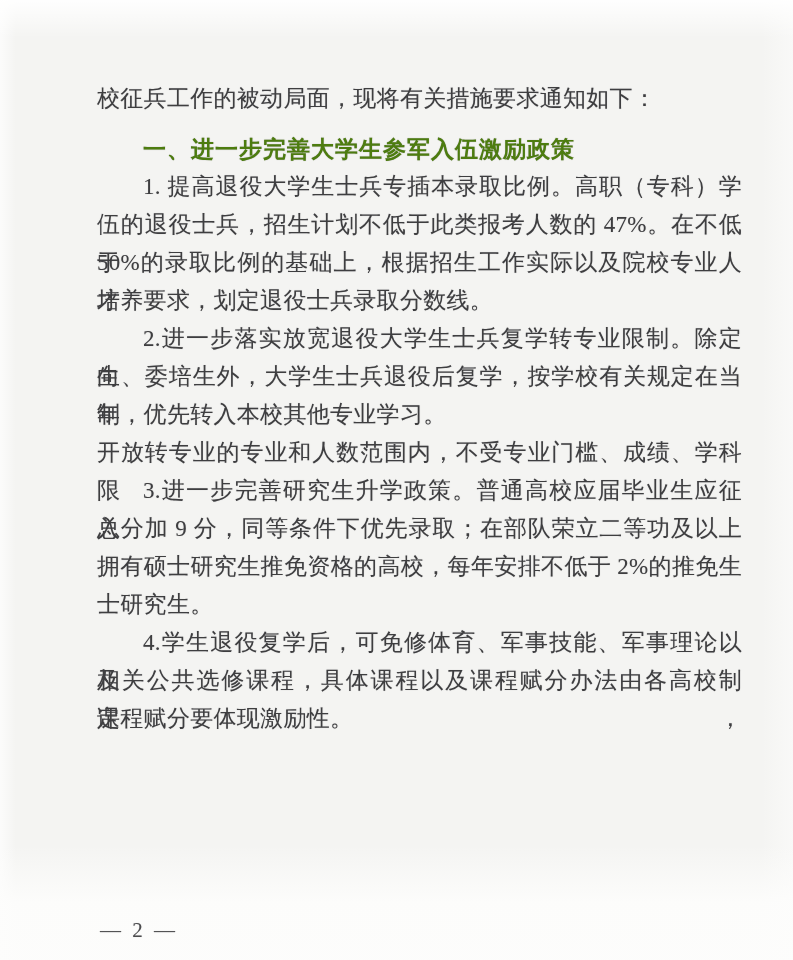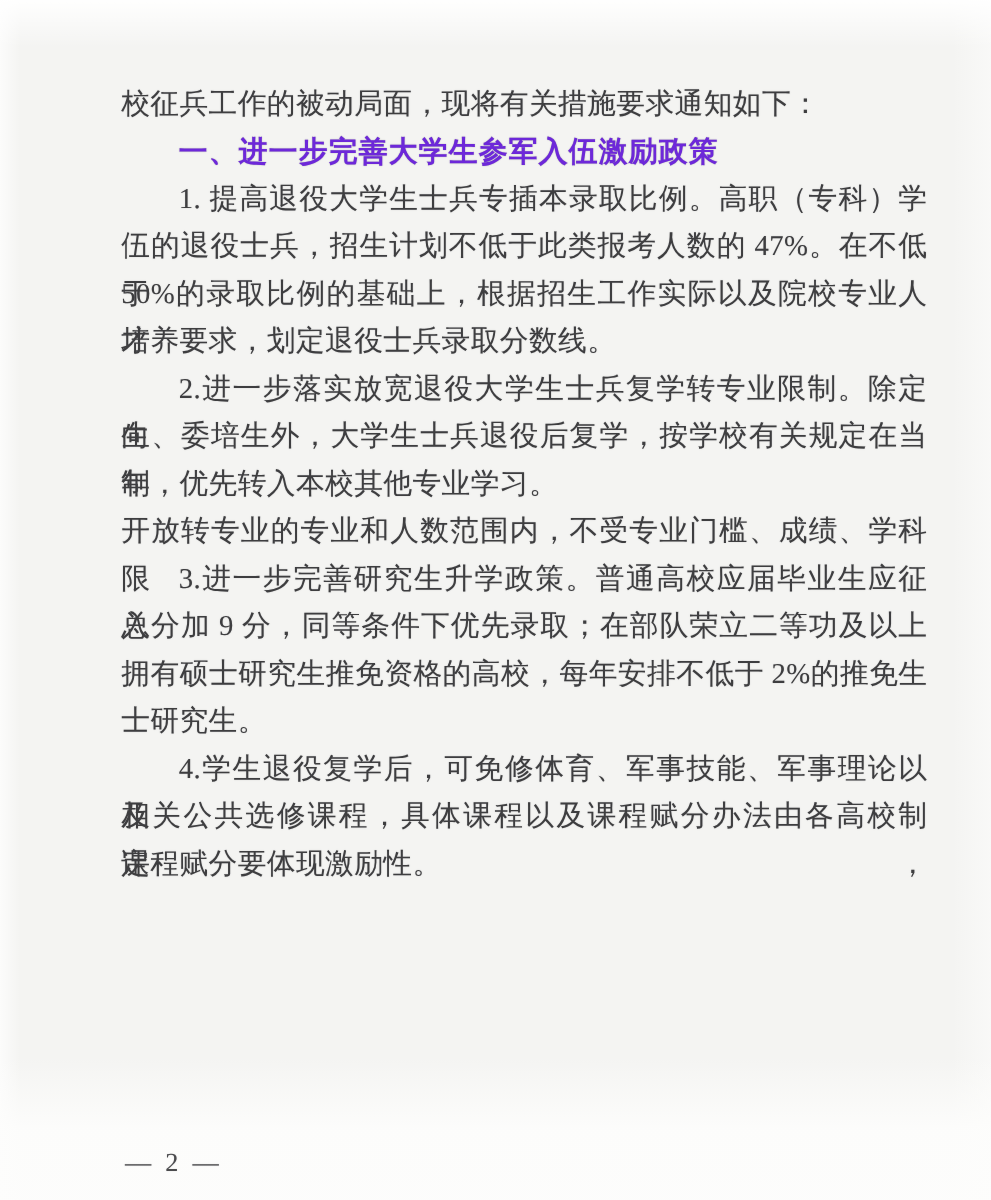--- a/index.html
+++ b/index.html
@@ -19,21 +19,21 @@
       linear-gradient(90deg, rgba(255,255,255,0) 96%, rgba(252,252,251,0.6) 100%);
     font-family: "Liberation Serif", "DejaVu Serif", serif;
   }
   .page {
     position: absolute;
     inset: 0;
   }
   .text-block {
     position: absolute;
     left: 97px;
-    top: 64px;
+    top: 80px;
     width: 645px;
   }
   .line {
     height: 38px;
     line-height: 38px;
     font-size: 23px;
     color: #3e3e40;
     letter-spacing: 0.3px;
     white-space: normal;
     text-shadow: 0 0 1px rgba(90,90,95,0.35);
@@ -42,23 +42,24 @@
     text-indent: 2em;
   }
   .line.justify {
     text-align: justify;
     text-align-last: justify;
     text-justify: inter-character;
   }
   .line.heading {
     font-family: "Liberation Sans", "DejaVu Sans", sans-serif;
     font-weight: 700;
-    color: #6d28d9;
+    color: #4d7c0f;
     letter-spacing: 1px;
     text-shadow: 0 0 1px rgba(40,40,45,0.4);
+    margin-top: 12px;
   }
   .footer {
     position: absolute;
     left: 100px;
     top: 913px;
     height: 34px;
     line-height: 34px;
     font-size: 21px;
     color: #4b4b4d;
     letter-spacing: 3px;

